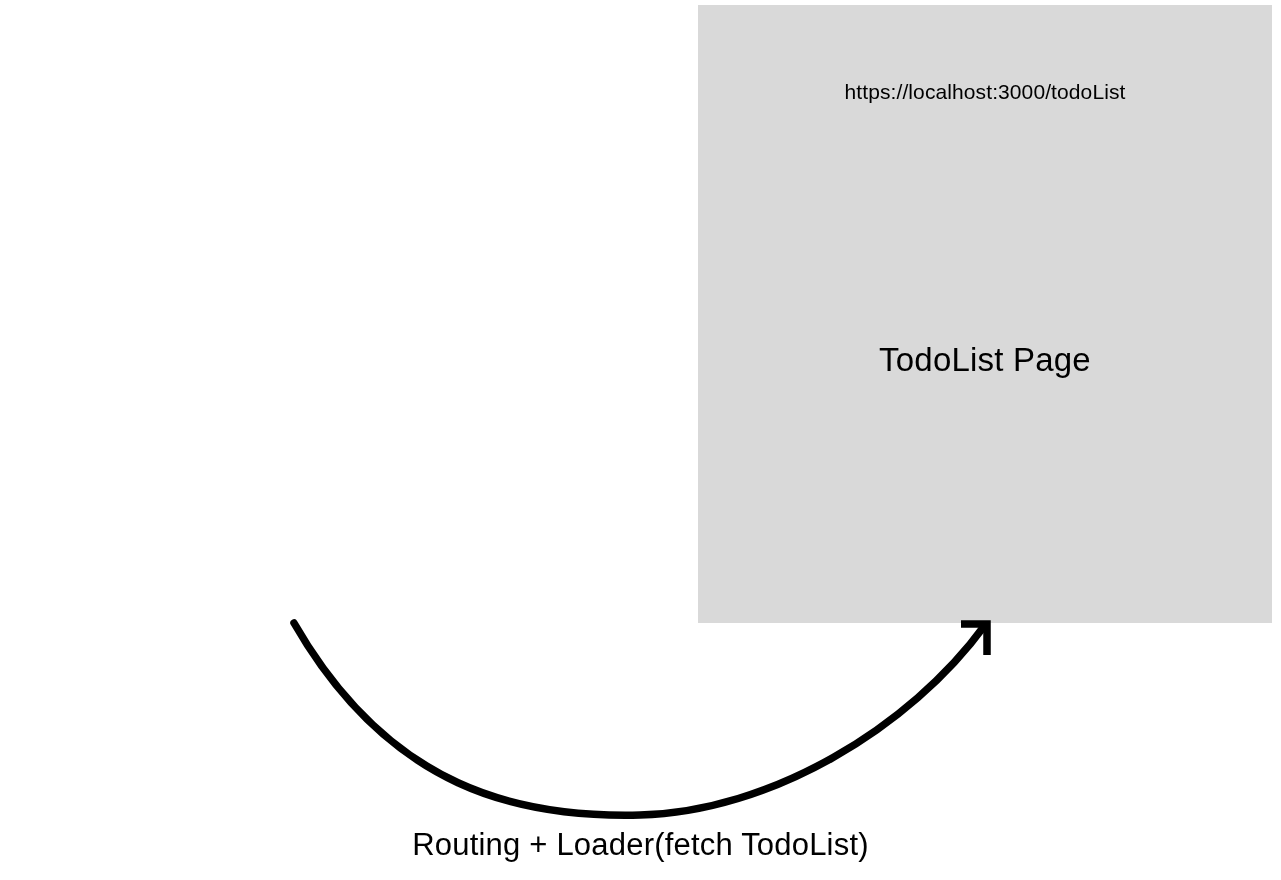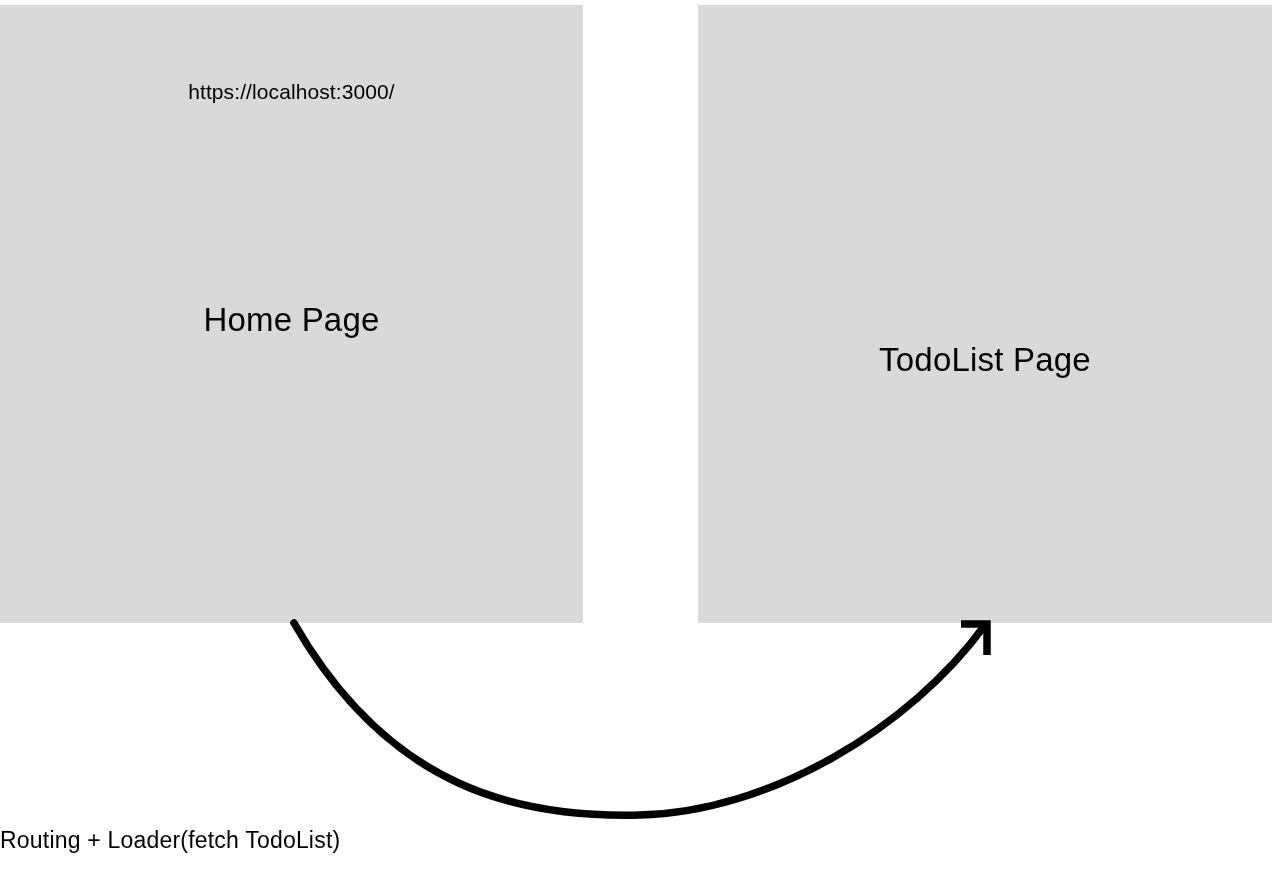--- a/index.html
+++ b/index.html
@@ -85,38 +85,36 @@
     height: 880px;
     pointer-events: none;
   }
 
   
   #transition-caption {
     position: absolute;
     left: 0;
     right: 0;
     top: 829px;
-    font-size: 23px;
+    text-align: center;
+    font-size: 31px;
     line-height: 1;
     letter-spacing: 0.2px;
     color: #000000;
     white-space: nowrap;
   }
 </style>
 </head>
 <body>
 
 <div id="canvas">
 
-  <div id="home-page-box" class="page-box">
-    <div class="box-url">https://localhost:3000/</div>
-    <div class="box-title">Home Page</div>
-  </div>
 
   <div id="todolist-page-box" class="page-box">
+    <div class="box-url">https://localhost:3000/todoList</div>
     <div class="box-title">TodoList Page</div>
   </div>
 
   <svg id="transition-arrow-svg" viewBox="0 0 1281 880">
     <path d="M 294 623 C 390 790, 520 818, 640 815 C 770 812, 910 728, 985 625" fill="none" stroke="#000000" stroke-width="7.5" stroke-linecap="round"></path>
     <path d="M 961 624 L 987 624 L 987 655" fill="none" stroke="#000000" stroke-width="7.5" stroke-linecap="butt" stroke-linejoin="miter"></path>
   </svg>
 
   <div id="transition-caption">Routing + Loader(fetch TodoList)</div>
 

